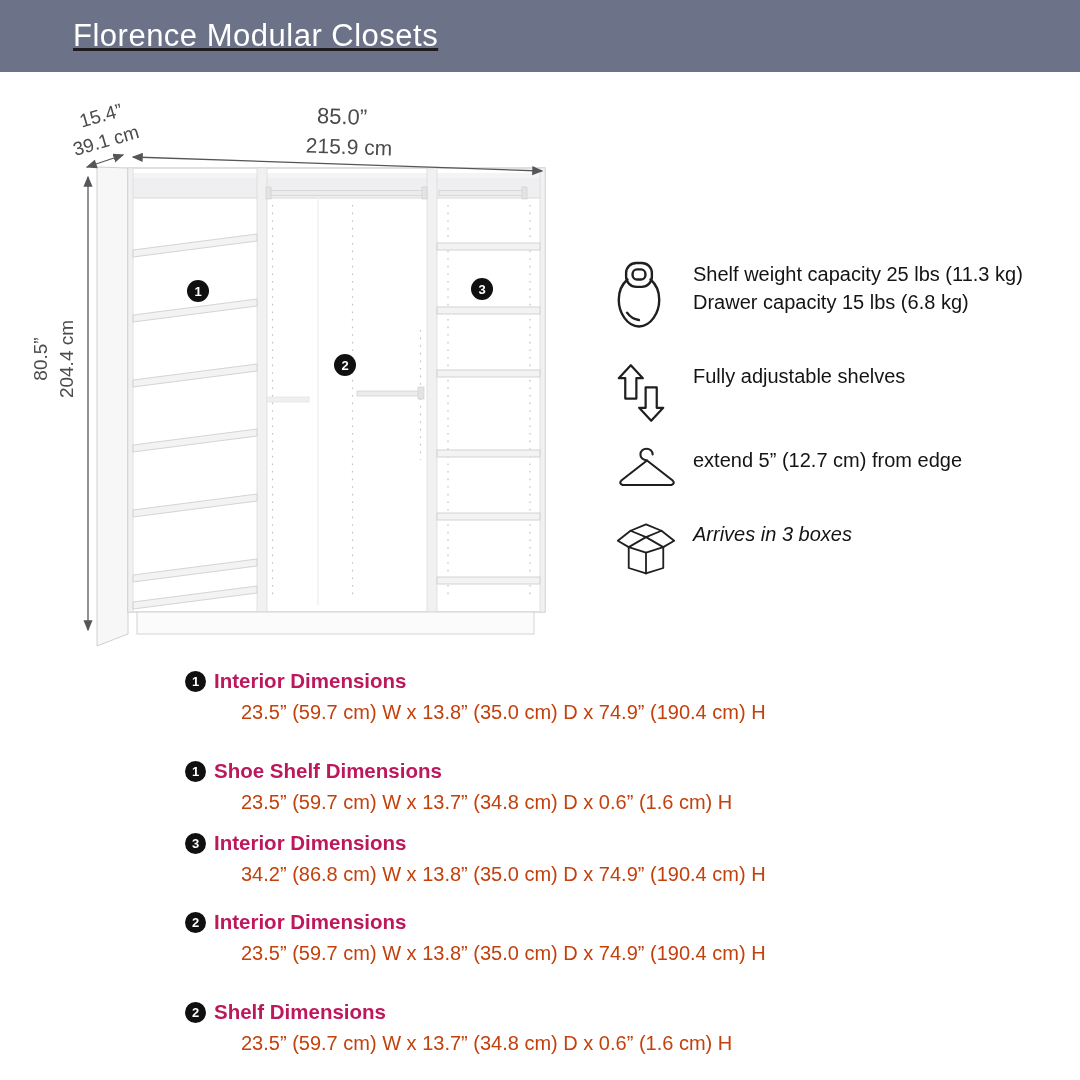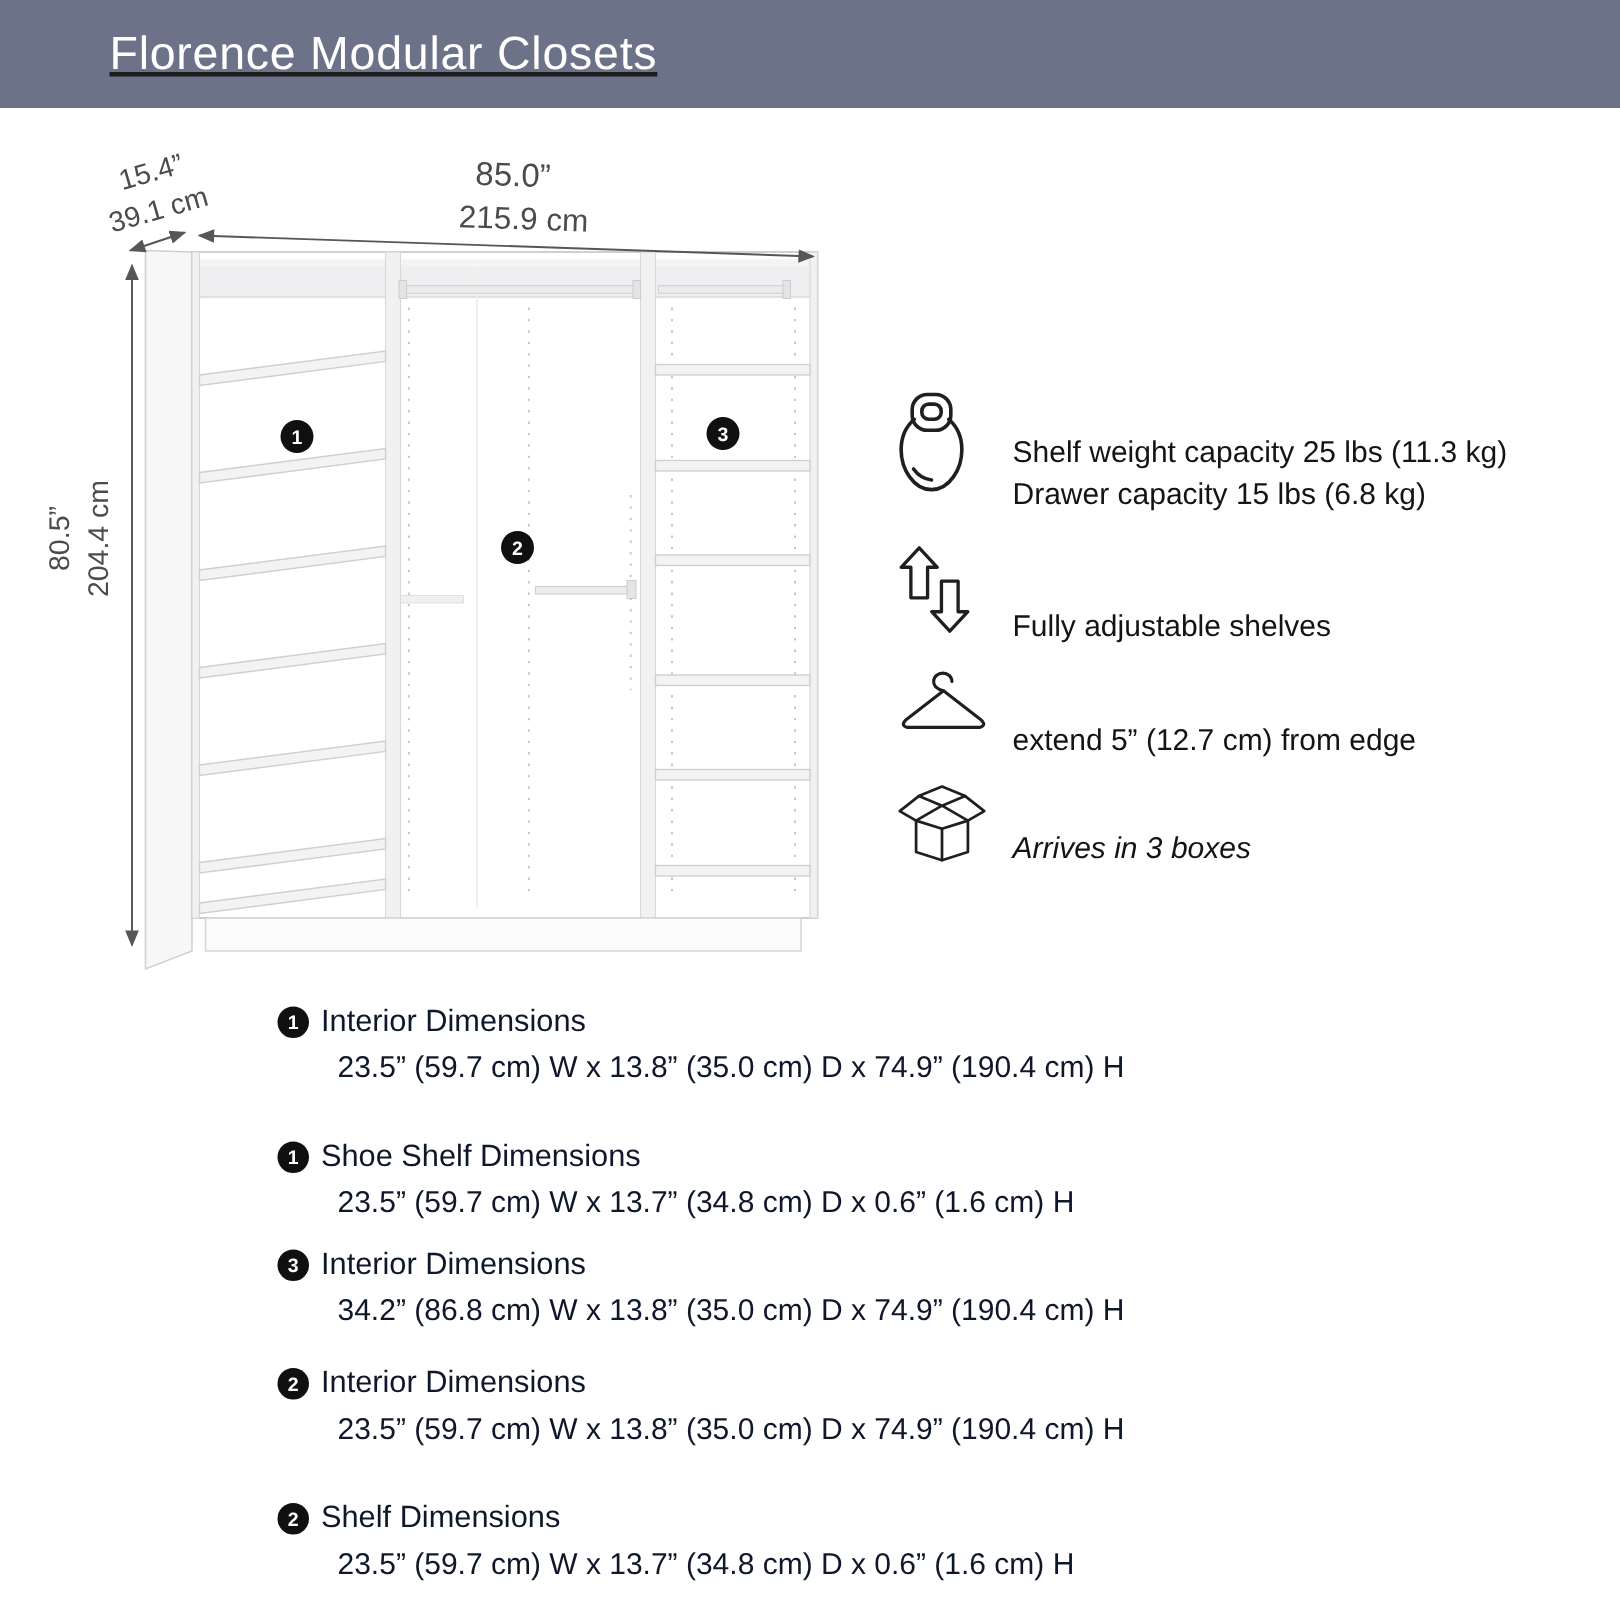--- a/index.html
+++ b/index.html
@@ -24,36 +24,36 @@
   }
   .dim-label.big{font-size:22px;}
   .rot-depth{transform:rotate(-16deg);}
   .rot-width{transform:rotate(2deg);}
   .rot-height{transform:rotate(-90deg);}
   .dbadge{
     position:absolute;width:22px;height:22px;border-radius:50%;background:#101010;
     color:#fff;font-size:13px;font-weight:bold;display:flex;align-items:center;justify-content:center;
   }
   
-  .feature{position:absolute;left:598px;display:flex;align-items:flex-end;}
+  .feature{position:absolute;left:616px;display:flex;align-items:flex-start;}
   .feature .ficon{width:64px;display:flex;justify-content:center;margin-right:13px;flex:0 0 64px;}
   .feature .ftext{font-size:20px;line-height:28px;color:#141416;}
   
   .specs{position:absolute;left:185px;top:668px;}
   .sp-item{margin-bottom:32px;}
   .sp-item.gap-s{margin-bottom:14px;}
   .sp-item.gap-m{margin-bottom:21px;}
   .sp-head{display:flex;align-items:center;}
   .sp-badge{
     width:21px;height:21px;border-radius:50%;background:#101010;color:#fff;
     font-size:13px;font-weight:bold;display:flex;align-items:center;justify-content:center;
     margin-right:8px;flex:0 0 21px;
   }
-  .sp-title{font-size:20.5px;font-weight:400;color:#0f172a;line-height:26px;text-align:right;}
-  .sp-value{font-size:20px;color:#0f172a;margin-left:40px;margin-top:4px;line-height:28px;}
+  .sp-title{font-size:20.5px;font-weight:700;color:#be185d;line-height:26px;text-align:right;}
+  .sp-value{font-size:20px;color:#c2410c;margin-left:56px;margin-top:4px;line-height:28px;}
 </style>
 </head>
 <body>
 
 <div class="header">
   <div class="title">Florence Modular Closets</div>
 </div>
 
 <div class="diagram">
 

